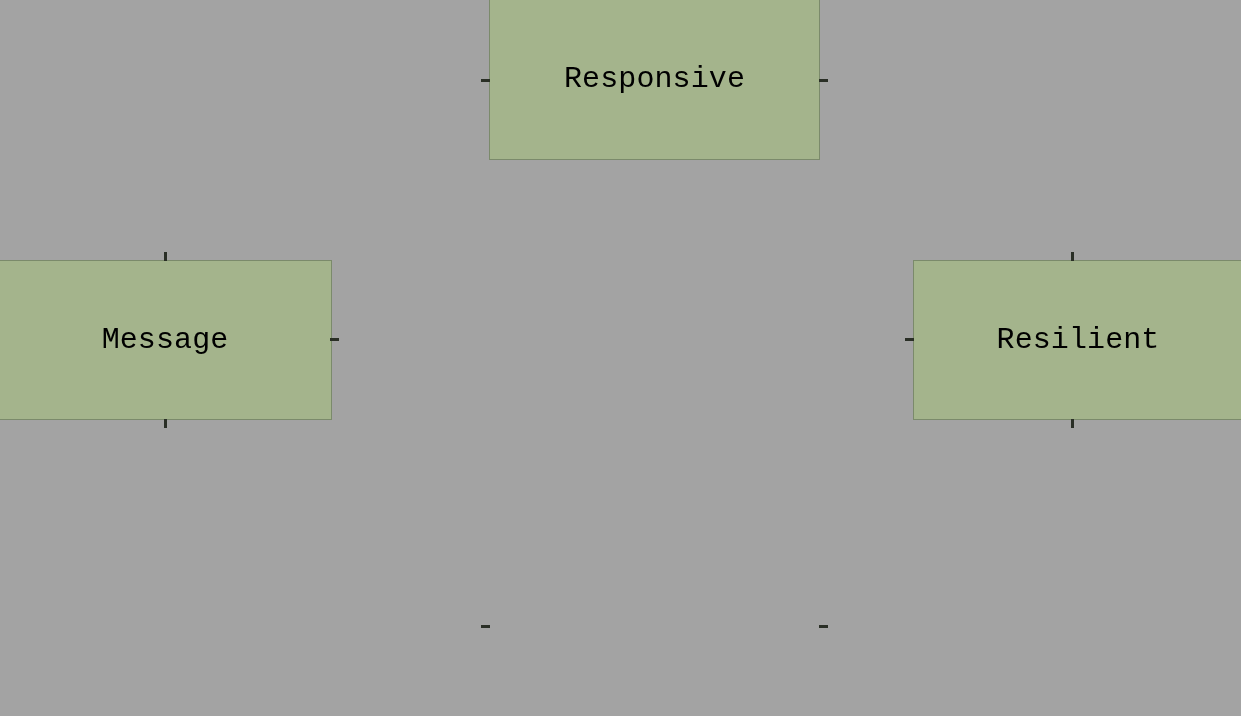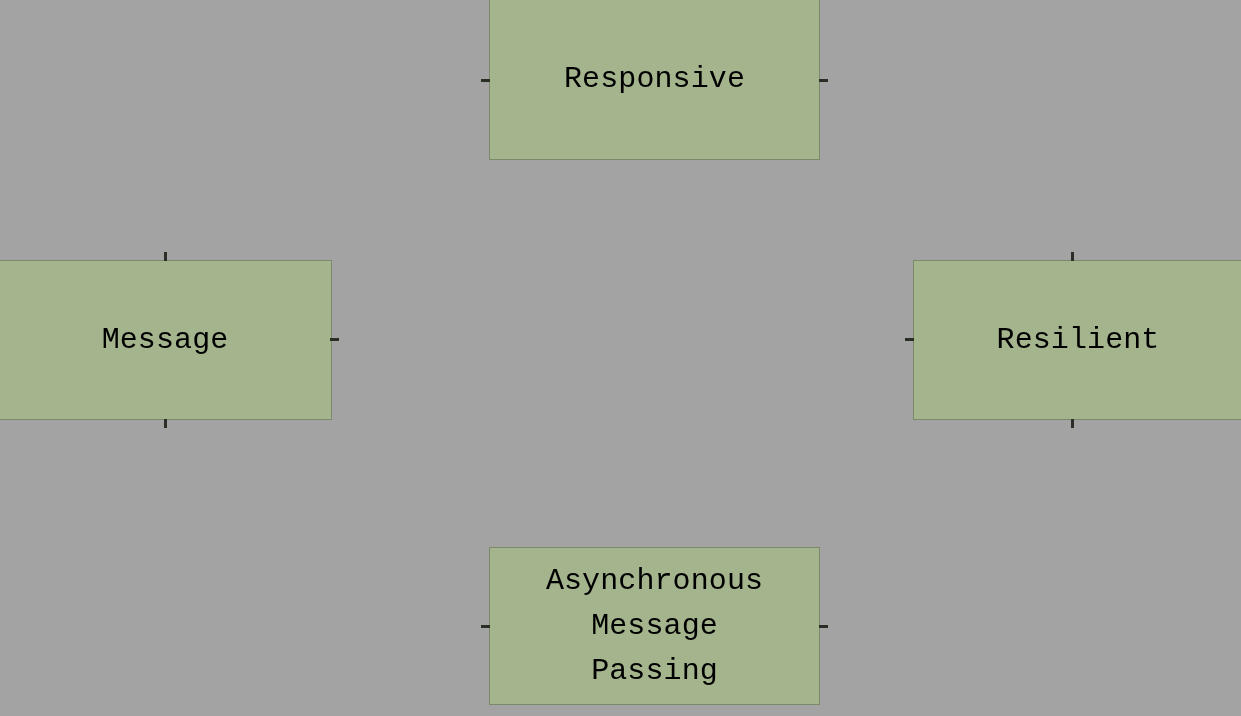--- a/index.html
+++ b/index.html
@@ -95,25 +95,20 @@
   </div>
 
   <div class="node" id="node-elastic">
     <span class="node-label">Message</span>
   </div>
 
   <div class="node" id="node-resilient">
     <span class="node-label">Resilient</span>
   </div>
 
-  <div class="node" id="node-async">
-    <span class="node-label">Asynchronous
-Message
-Passing</span>
-  </div>
 
   <div class="connector h" id="conn-resp-left"></div>
   <div class="connector h" id="conn-resp-right"></div>
   <div class="connector h" id="conn-elastic-right"></div>
   <div class="connector v" id="conn-elastic-top"></div>
   <div class="connector v" id="conn-elastic-bottom"></div>
   <div class="connector h" id="conn-resil-left"></div>
   <div class="connector v" id="conn-resil-top"></div>
   <div class="connector v" id="conn-resil-bottom"></div>
   <div class="connector h" id="conn-async-left"></div>

